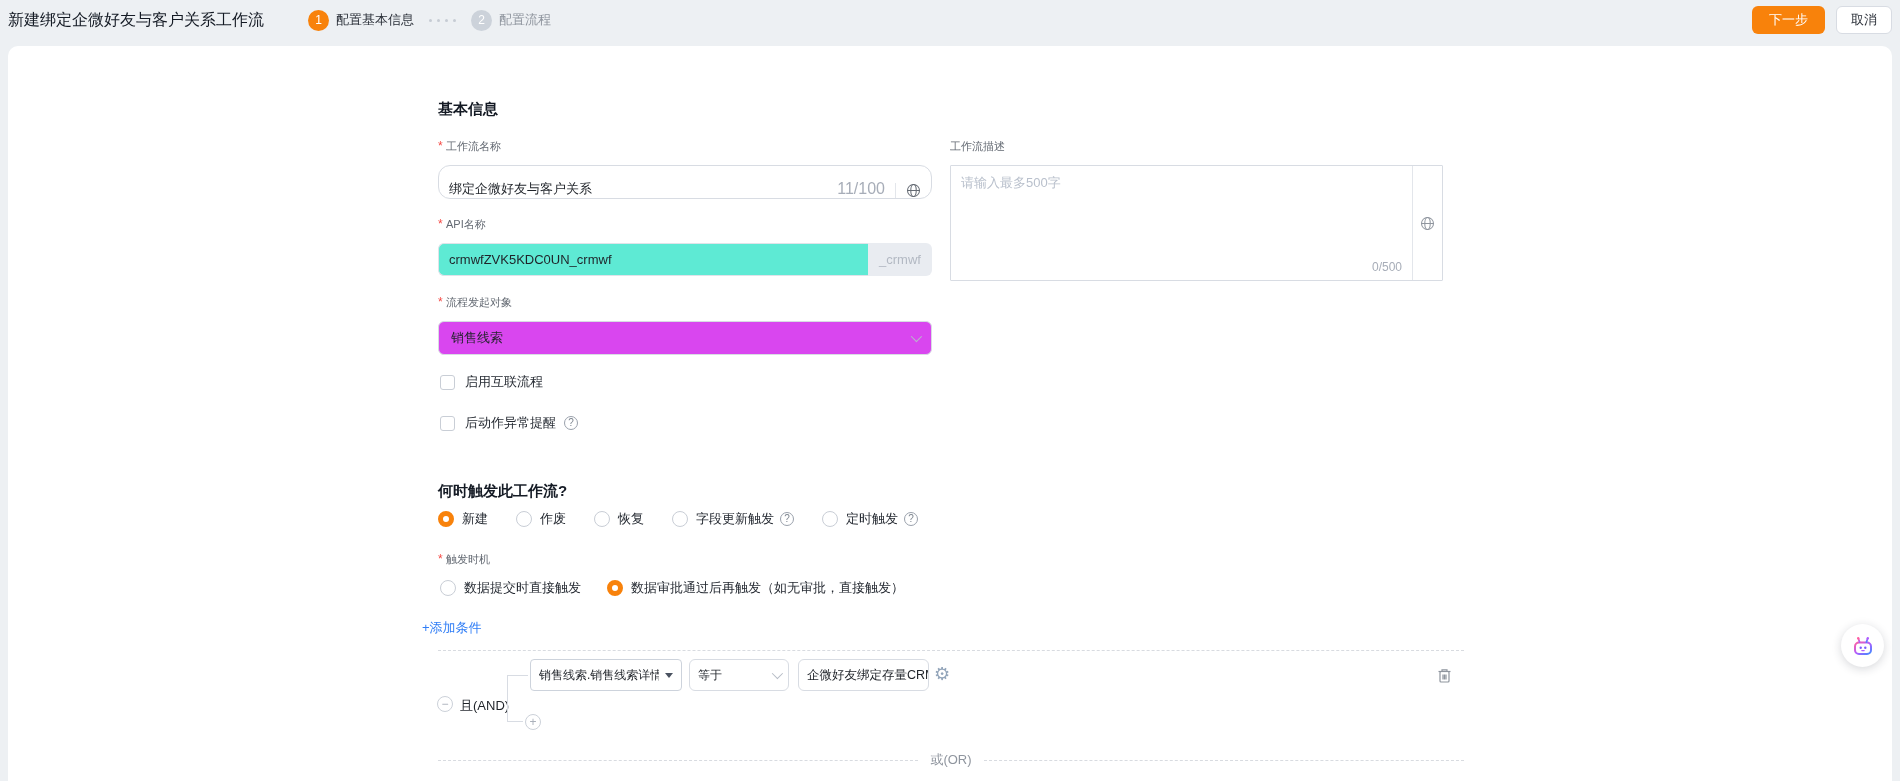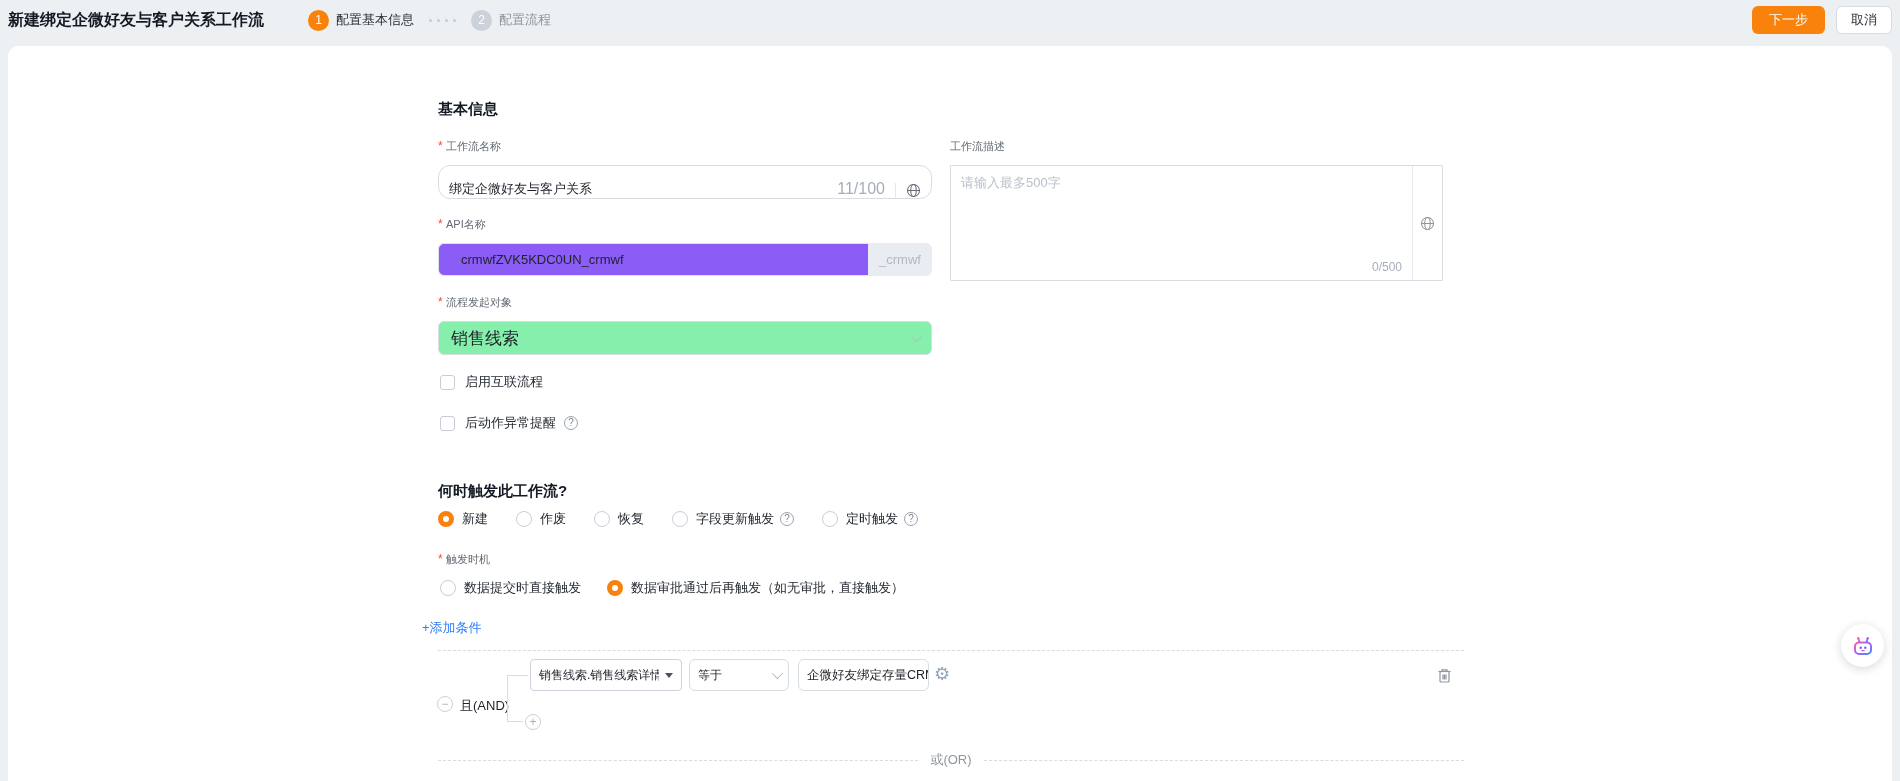--- a/index.html
+++ b/index.html
@@ -3,21 +3,21 @@
 <meta charset="utf-8">
 <style>
   * { box-sizing: border-box; margin: 0; padding: 0; }
   html,body { width:1900px; height:781px; overflow:hidden; }
   body {
     font-family: "Liberation Sans", "DejaVu Sans", sans-serif;
     background:#edf0f3; position:relative; color:#1f2329;
   }
   
   .topbar { position:absolute; top:0; left:0; right:0; height:40px; display:flex; align-items:center; padding:0 8px; }
-  .page-title { font-size:16px; font-weight:bold; color:#141a24; white-space:nowrap; }
+  .page-title { font-size:16px; font-weight:normal; color:#141a24; white-space:nowrap; }
   .steps { display:flex; align-items:center; margin-left:44px; gap:7px; }
   .step { display:flex; align-items:center; gap:7px; }
   .step-circle { width:21px; height:21px; border-radius:50%; color:#fff; font-size:12px; display:flex; align-items:center; justify-content:center; }
   .step-circle.active { background:#f8820b; }
   .step-circle.inactive { background:#ccd2da; }
   .step-label { font-size:13px; color:#2a2f38; }
   .step-label.inactive { color:#8f959e; }
   .step-dots { display:flex; gap:5px; margin:0 8px; }
   .step-dots i { width:3px; height:3px; border-radius:50%; background:#c6ccd4; }
   .topbar-actions { margin-left:auto; display:flex; gap:11px; }
@@ -30,24 +30,24 @@
   .section-title { font-size:15px; font-weight:bold; color:#141a24; }
   .field-label { font-size:11px; color:#646a73; }
   .required::before { content:"* "; color:#f54a45; font-size:12px; }
   
   .input-group { display:flex; align-items:flex-end; border:1px solid #d8dce3; border-radius:12px; background:#fff; overflow:hidden; }
   .ig-main { flex:1; display:flex; align-items:center; padding:0 10px; gap:8px; }
   .ig-main input { flex:1; border:none; outline:none; font-size:13px; color:#1f2329; font-family:inherit; background:transparent; min-width:0; }
   .ig-counter { color:#a7adb8; font-size:16px; white-space:nowrap; }
   .ig-addon { width:36px; border-left:1px solid #e3e6eb; display:flex; align-items:center; justify-content:center; color:#646a73; cursor:pointer; }
   .api-group { display:flex; align-items:stretch; }
-  .api-main { flex:1; background:#8b5cf6; border:1px solid #dfe3e9; border-right:none; border-radius:6px 0 0 6px; display:flex; align-items:center; padding:0 22px; }
+  .api-main { flex:1; background:#5eead4; border:1px solid #dfe3e9; border-right:none; border-radius:6px 0 0 6px; display:flex; align-items:center; padding:0 10px; }
   .api-main input { flex:1; border:none; outline:none; background:transparent; font-size:13px; color:#1f2329; font-family:inherit; }
   .api-addon { width:64px; background:#e9ecf1; border-radius:0 6px 6px 0; display:flex; align-items:center; justify-content:center; font-size:13px; color:#b3b9c3; }
-  .select-box { border:1px solid #d8dce3; border-radius:6px; background:#86efac; display:flex; align-items:center; justify-content:space-between; padding:0 12px; font-size:17px; color:#1f2329; cursor:pointer;gap:29px; }
+  .select-box { border:1px solid #d8dce3; border-radius:6px; background:#d946ef; display:flex; align-items:center; justify-content:space-between; padding:0 12px; font-size:13px; color:#1f2329; cursor:pointer;gap:29px; }
   .chevron { width:8px; height:8px; border-right:1.5px solid #b6bcc6; border-bottom:1.5px solid #b6bcc6; transform:rotate(45deg) translateY(-2px); }
   
   .check-row { display:flex; align-items:center; gap:10px; font-size:13px; color:#262b33; cursor:pointer; }
   .checkbox { width:15px; height:15px; border:1.5px solid #c9ced6; border-radius:3px; background:#fff; }
   .radio-row { display:flex; align-items:center; gap:28px; }
   .radio-item { display:flex; align-items:center; gap:8px; font-size:13px; color:#262b33; cursor:pointer; }
   .radio { width:16px; height:16px; border-radius:50%; border:1.5px solid #c9ced6; background:#fff; flex:none; }
   .radio.selected { border:5px solid #f8820b; }
   .help-icon { width:14px; height:14px; border-radius:50%; border:1px solid #9aa1ac; color:#7d858f; font-size:10px; line-height:12px; text-align:center; margin-left:-2px; cursor:pointer; }
   

